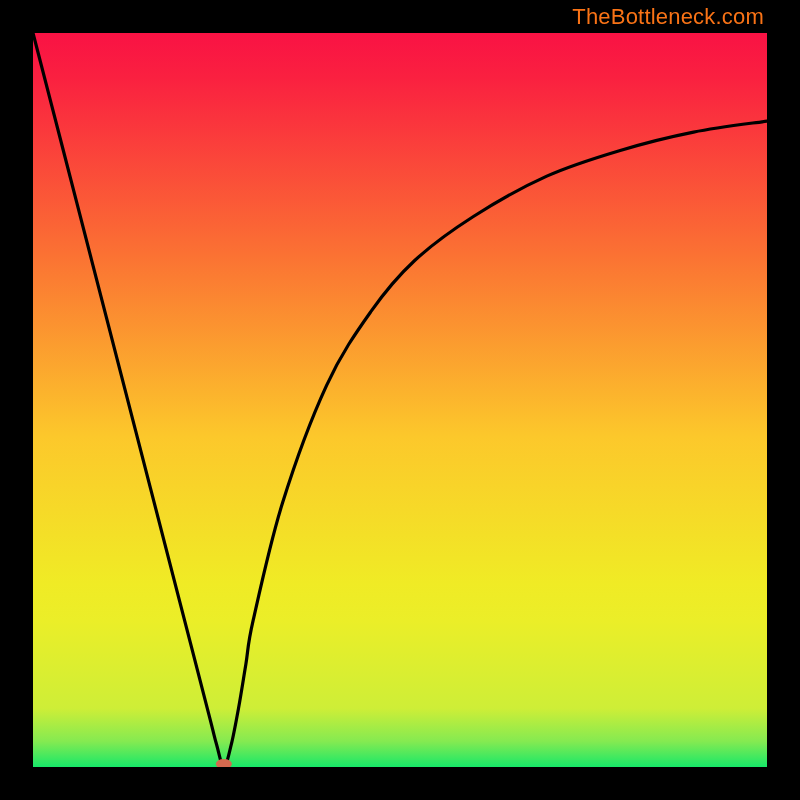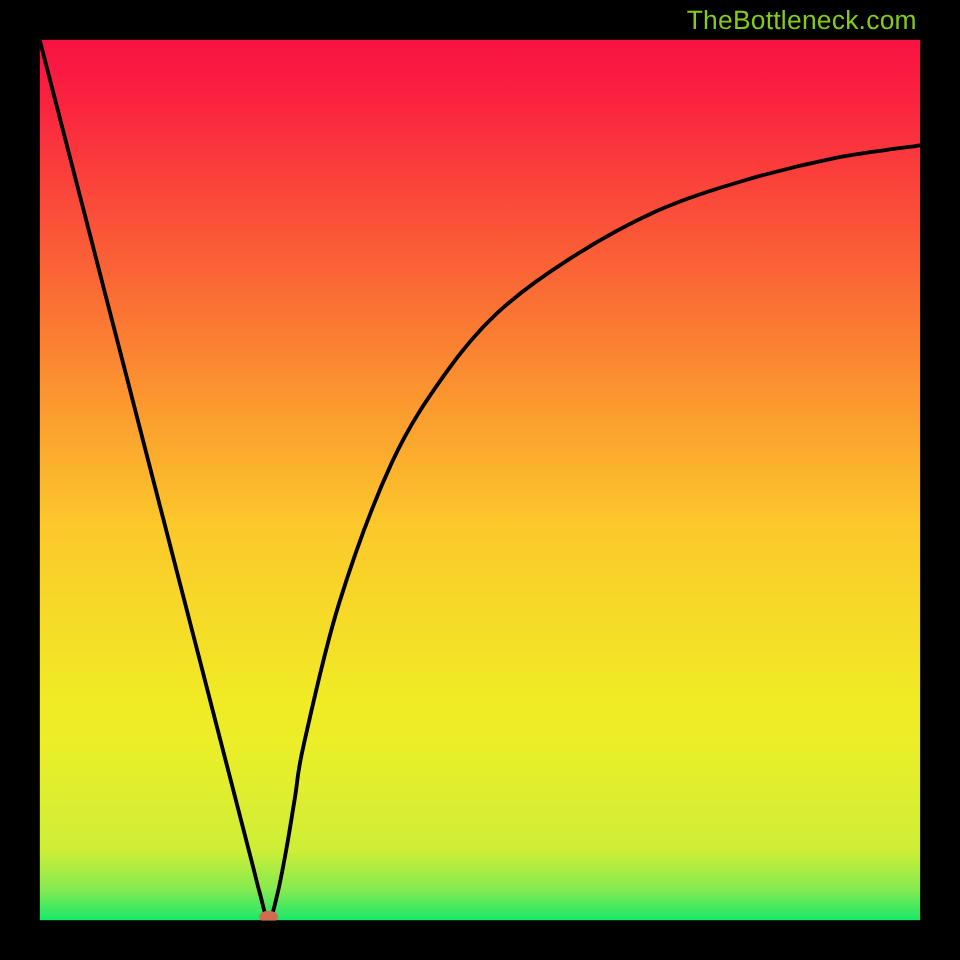--- a/index.html
+++ b/index.html
@@ -24,21 +24,21 @@
     top: 0;
     width: 734px;
     height: 734px;
   }
   .watermark {
     position: absolute;
     top: 4px;
     right: 36px;
     font-family: Arial, Helvetica, sans-serif;
     font-size: 22px;
-    color: #84cc16;
+    color: #f97316;
     letter-spacing: 0.2px;
   }
 </style>
 </head>
 <body>
 
 <div class="frame">
   <svg class="plot-area" viewBox="0 0 734 734" preserveAspectRatio="none">
     <defs>
       <linearGradient id="bg-grad" x1="0" y1="0" x2="0" y2="1">

